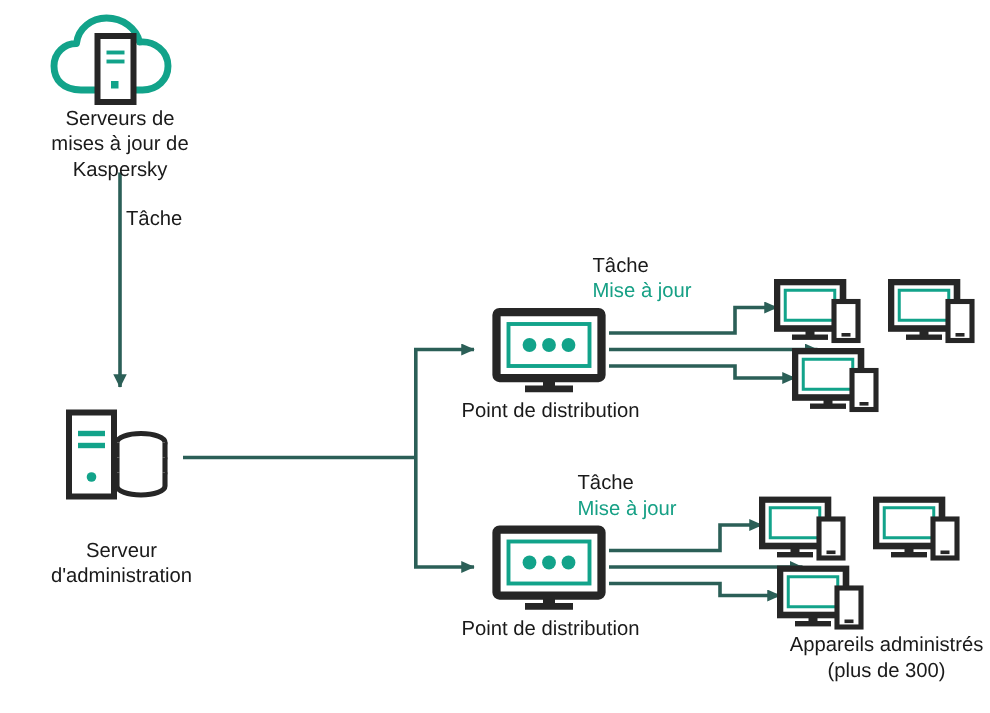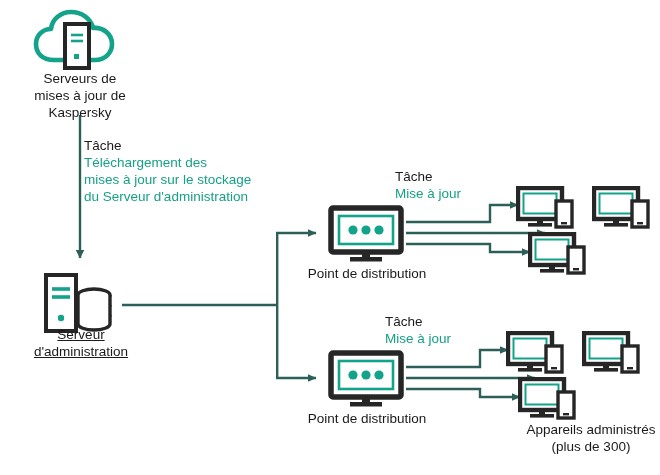--- a/index.html
+++ b/index.html
@@ -98,39 +98,36 @@
     <line x1="39" y1="33" x2="51" y2="33" stroke="#12a38a" stroke-width="2.6"></line>
     <rect x="42" y="46" width="5" height="5" fill="#12a38a"></rect>
   </svg>
 
   <div class="label" style="left:0px; top:70px; width:160px;">Serveurs de
 mises à jour de
 Kaspersky</div>
 
   <div class="task-block" style="left:84px; top:137px; width:194px;">
     <div class="task-title">Tâche</div>
-    <div class="task-body">Téléchargement des
-mises à jour sur le stockage
-du Serveur d'administration</div>
   </div>
 
   <svg class="abs" style="left:38px; top:272px; width:86px; height:66px;" viewBox="0 0 86 66">
     <rect x="8" y="3" width="30" height="56" fill="#ffffff" stroke="#262626" stroke-width="4"></rect>
     <line x1="14" y1="17" x2="32" y2="17" stroke="#12a38a" stroke-width="3.6"></line>
     <line x1="14" y1="25" x2="32" y2="25" stroke="#12a38a" stroke-width="3.6"></line>
     <circle cx="23" cy="46" r="3.2" fill="#12a38a"></circle>
     <g fill="#ffffff" stroke="#262626" stroke-width="3.4">
       <ellipse cx="56" cy="23" rx="16" ry="6"></ellipse>
       <path d="M40,23 L40,33 A16,6 0 0,0 72,33 L72,23"></path>
       <path d="M40,33 L40,43 A16,6 0 0,0 72,43 L72,33"></path>
       <path d="M40,43 L40,52 A16,6 0 0,0 72,52 L72,43"></path>
     </g>
   </svg>
 
-  <div class="label" style="left:6px; top:326px; width:150px;text-decoration:underline;">Serveur
+  <div class="label" style="left:6px; top:358px; width:150px;">Serveur
 d'administration</div>
 
 
   <svg class="abs" style="left:328px; top:205px; width:78px; height:58px;" viewBox="0 0 78 58">
     <rect x="3" y="3" width="70" height="44" rx="2" fill="#ffffff" stroke="#262626" stroke-width="5.5"></rect>
     <rect x="11" y="11" width="54" height="28" fill="#ffffff" stroke="#12a38a" stroke-width="2.6"></rect>
     <circle cx="25" cy="25" r="4.6" fill="#12a38a"></circle>
     <circle cx="38" cy="25" r="4.6" fill="#12a38a"></circle>
     <circle cx="51" cy="25" r="4.6" fill="#12a38a"></circle>
     <rect x="34" y="47" width="8" height="6" fill="#262626"></rect>

